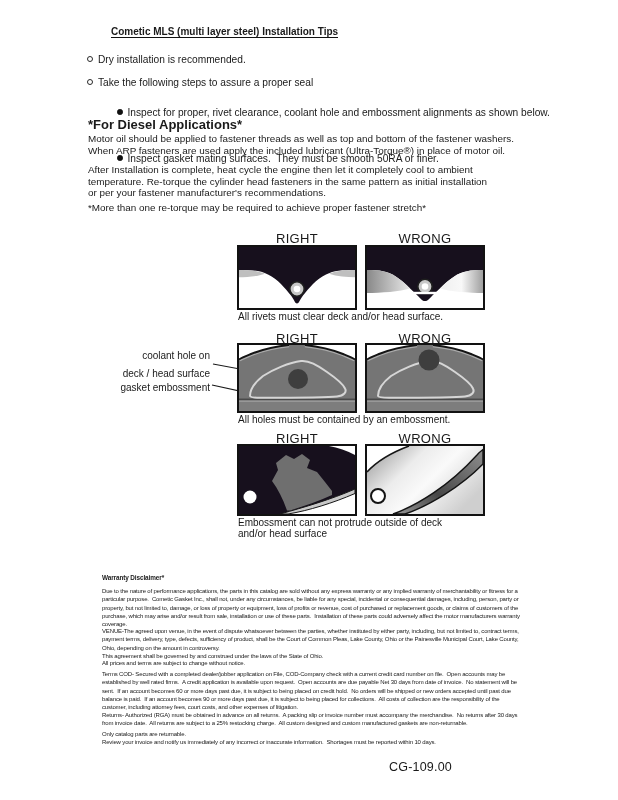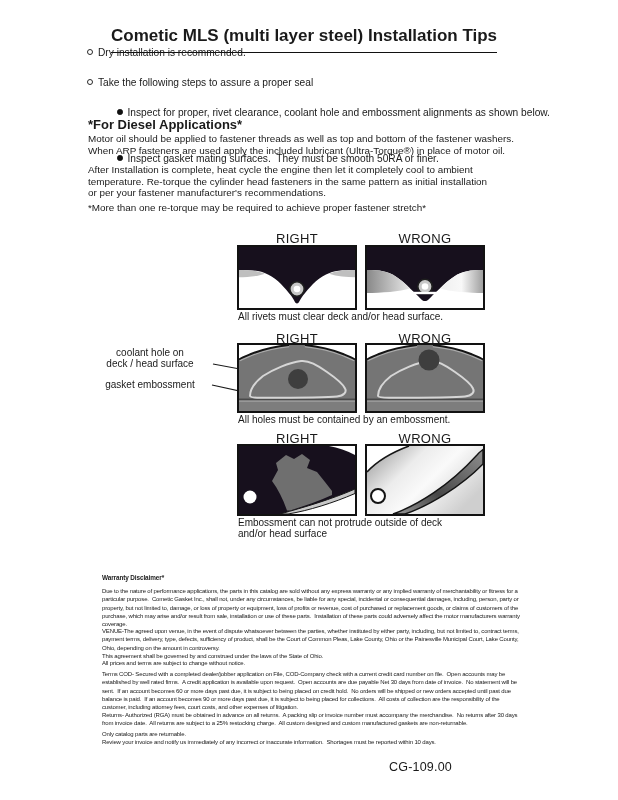--- a/index.html
+++ b/index.html
@@ -1,41 +1,41 @@
 <!DOCTYPE html>
 <html><head>
 <meta charset="utf-8">
 <style>
   html,body{margin:0;padding:0;background:#9a9a9a;}
   .page{position:relative;width:618px;height:800px;background:#ffffff;
         font-family:"Liberation Sans","DejaVu Sans",sans-serif;color:#1a1a1a;overflow:hidden;}
   .abs{position:absolute;}
-  .title{font-size:17px;font-weight:bold;border-bottom:1.6px solid #111;padding-bottom:6px;white-space:pre;}
+  .title{font-size:10px;font-weight:bold;border-bottom:1.6px solid #111;padding-bottom:0;white-space:pre;}
   .bullet-line{font-size:10.2px;white-space:pre;}
   .marker{display:inline-block;width:4px;height:4px;border:1px solid #2a2a2a;border-radius:50%;
           margin-right:5px;vertical-align:1.5px;background:#fff;}
   .marker.filled{width:3.5px;height:3.5px;background:#111;border-color:#111;}
   .h2{font-size:13px;font-weight:bold;white-space:pre;}
   .para{font-size:9.9px;line-height:11.7px;white-space:pre;}
   .dg-title{width:120px;text-align:center;font-size:13px;letter-spacing:.3px;}
   .dg-caption{font-size:10px;line-height:10.6px;white-space:pre;}
-  .dg-label{font-size:10px;line-height:11px;white-space:pre;text-align:center;width:120px;}
+  .dg-label{font-size:10px;line-height:18px;white-space:pre;text-align:right;width:120px;}
   .warr{font-size:6px;line-height:8.3px;letter-spacing:-0.15px;width:420px;white-space:pre-wrap;}
   .warr-h{font-size:6.4px;font-weight:bold;letter-spacing:-0.1px;}
   .footer-code{font-size:12.5px;letter-spacing:.2px;}
   svg{display:block;}
 </style>
 </head>
 <body>
 
 <div class="page">
 
   <div class="abs title" style="left:111px;top:26px;">Cometic MLS (multi layer steel) Installation Tips</div>
 
-  <div class="abs bullet-line" style="left:87px;top:47px;"><span class="marker"></span><span>Dry installation is recommended.</span></div>
+  <div class="abs bullet-line" style="left:87px;top:54px;"><span class="marker"></span><span>Dry installation is recommended.</span></div>
   <div class="abs bullet-line" style="left:87px;top:77px;"><span class="marker"></span><span>Take the following steps to assure a proper seal</span></div>
   <div class="abs bullet-line" style="left:117px;top:105px;margin-top:48px;"><span class="marker filled"></span><span>Inspect gasket mating surfaces.  They must be smooth 50RA or finer.</span></div>
   <div class="abs bullet-line" style="left:117px;top:107px;"><span class="marker filled"></span><span>Inspect for proper, rivet clearance, coolant hole and embossment alignments as shown below.</span></div>
 
   <div class="abs h2" style="left:88px;top:117px;">*For Diesel Applications*</div>
   <div class="abs para" style="left:88px;top:164px;">After Installation is complete, heat cycle the engine then let it completely cool to ambient
 temperature. Re-torque the cylinder head fasteners in the same pattern as initial installation
 or per your fastener manufacturer's recommendations.</div>
   <div class="abs para" style="left:88px;top:133px;">Motor oil should be applied to fastener threads as well as top and bottom of the fastener washers.
 When ARP fasteners are used apply the included lubricant (Ultra-Torque®) in place of motor oil.</div>

